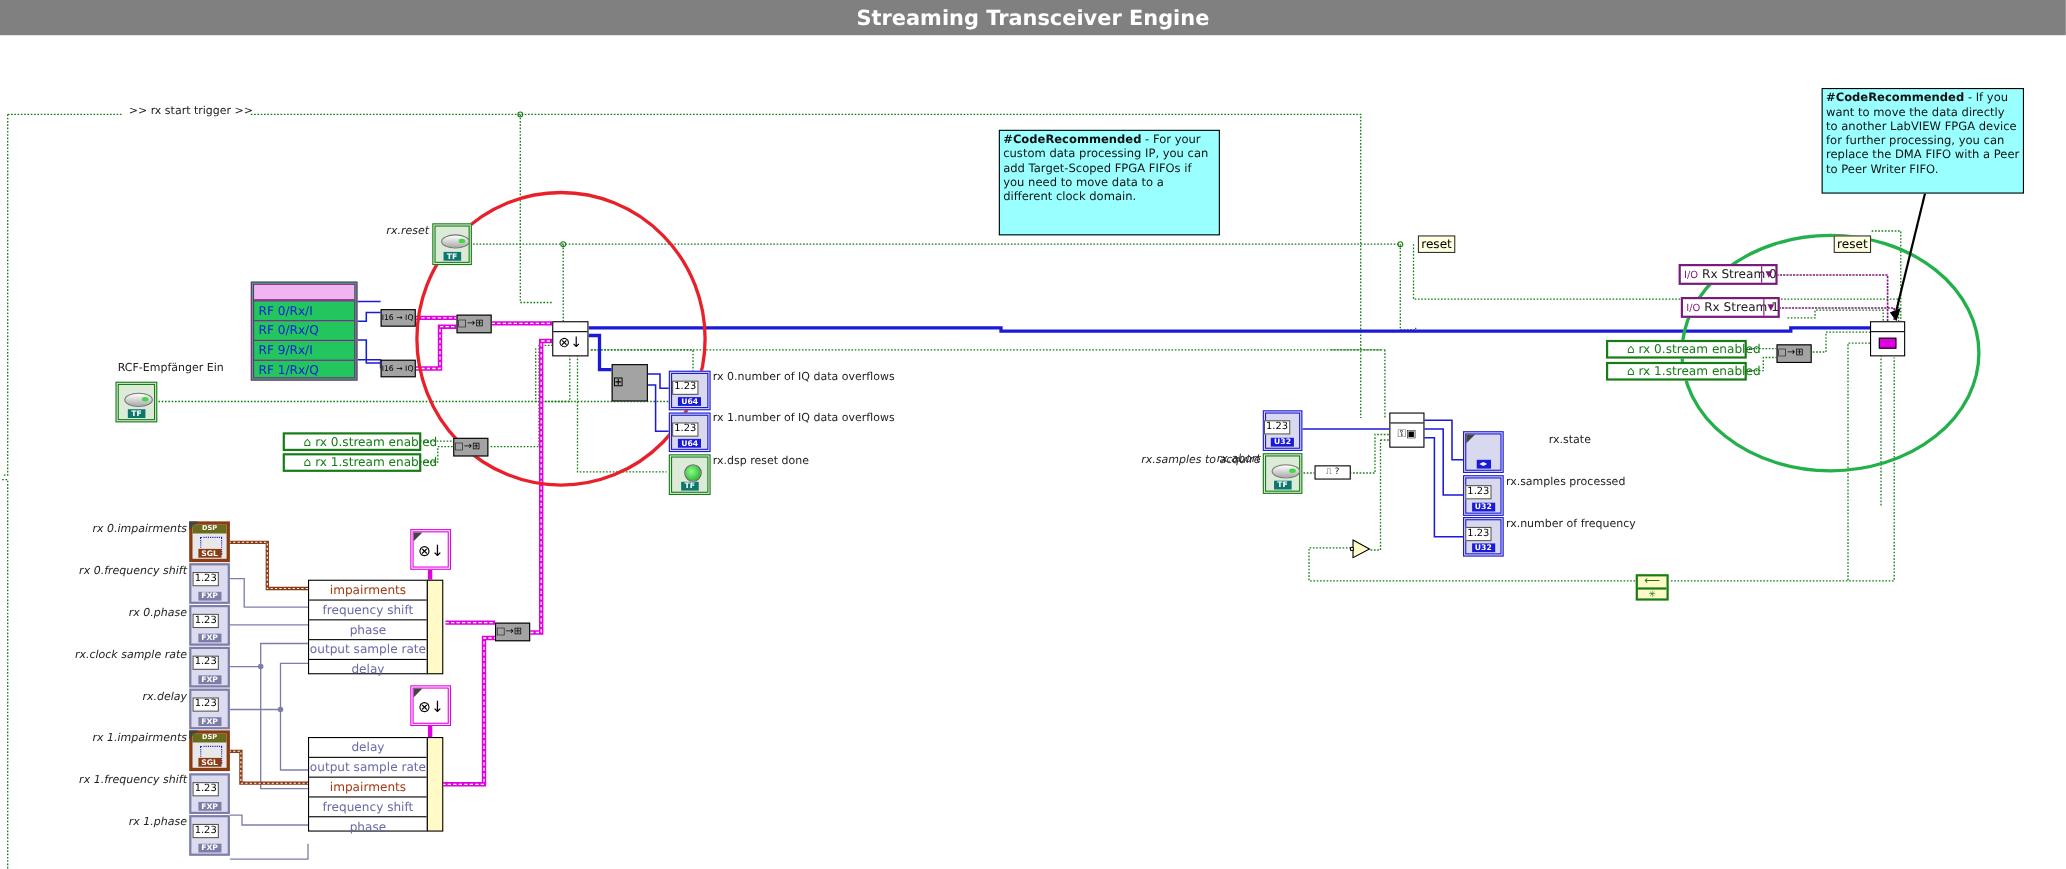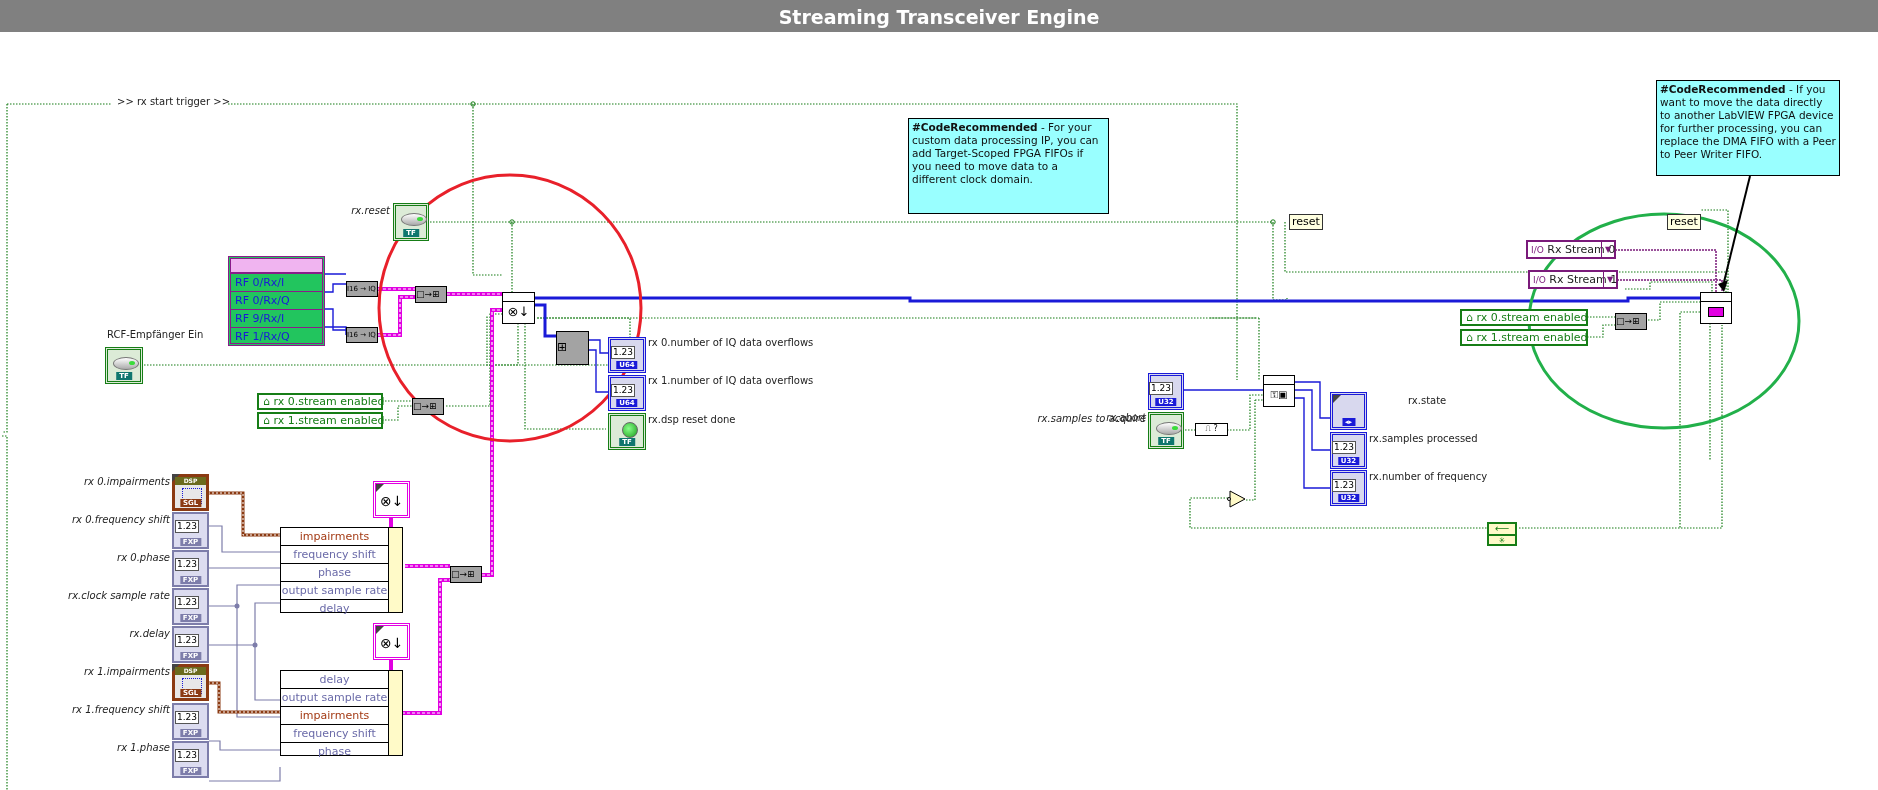--- a/index.html
+++ b/index.html
@@ -23,21 +23,21 @@
   .ctl.dsp .tag{background:#8b3a12;}
   .oval{position:absolute;left:5px;top:7px;width:24px;height:11px;border-radius:50%;background:linear-gradient(#fff,#aaa);border:1px solid #777;}
   .oval:after{content:"";position:absolute;right:3px;top:3px;width:6px;height:4px;border-radius:50%;background:#3bdc3b;}
   .led{position:absolute;left:11px;top:6px;width:14px;height:14px;border-radius:50%;background:radial-gradient(circle at 40% 40%,#8f8,#1b9c1b);border:1px solid #666;}
   .node{position:absolute;box-sizing:border-box;background:#a3a3a3;border:1px solid #000;font-size:7px;text-align:left;}
   .wnode{position:absolute;box-sizing:border-box;background:#fff;border:1px solid #000;}
   .wnode .top{height:8px;border-bottom:1px solid #000;}
   .cluster{position:absolute;box-sizing:border-box;border:3px double #8a1c8a;background:#22c55e;}
   .cluster .hdr{height:13px;background:#f0b4f0;border-bottom:1px solid #8a1c8a;}
   .cluster .row{height:17px;border-top:1px solid #8a1c8a;color:#1a1ad8;font-size:11px;line-height:17px;padding-left:4px;white-space:nowrap;}
-  .local{position:absolute;box-sizing:border-box;height:17px;border:2px solid #167d16;color:#167d16;font-size:11px;line-height:13px;padding-left:4px;white-space:nowrap;background:#fff;}
+  .local{position:absolute;box-sizing:border-box;height:17px;border:2px solid #167d16;color:#167d16;font-size:11px;line-height:13px;padding-left:17px;white-space:nowrap;background:#fff;}
   .ref{position:absolute;box-sizing:border-box;height:19px;border:2px solid #7a1a7a;color:#222;font-size:11px;line-height:15px;padding-left:3px;white-space:nowrap;background:#fff;}
   .ref .dd{position:absolute;right:0;top:0;bottom:0;width:12px;border-left:1px solid #7a1a7a;color:#7a1a7a;font-size:8px;text-align:center;}
   .note{position:absolute;box-sizing:border-box;background:#99ffff;border:1px solid #000;font-size:10.5px;line-height:13px;padding:2px 3px;color:#111;}
   .note b{font-weight:bold;}
   .tlabel{position:absolute;box-sizing:border-box;background:#ffffe0;border:1px solid #333;font-size:11px;line-height:14px;padding:0 2px;}
   .bundle{position:absolute;box-sizing:border-box;border:1px solid #000;background:#fff;}
   .bundle .brow{height:17px;border-bottom:1px solid #000;font-size:11px;line-height:17px;text-align:center;color:#6a6aa8;}
   .bundle .brow:last-child{border-bottom:none;}
   .bundle .brow.imp{color:#a33a14;}
   .bbar{position:absolute;box-sizing:border-box;background:#fffac8;border:1px solid #000;}

